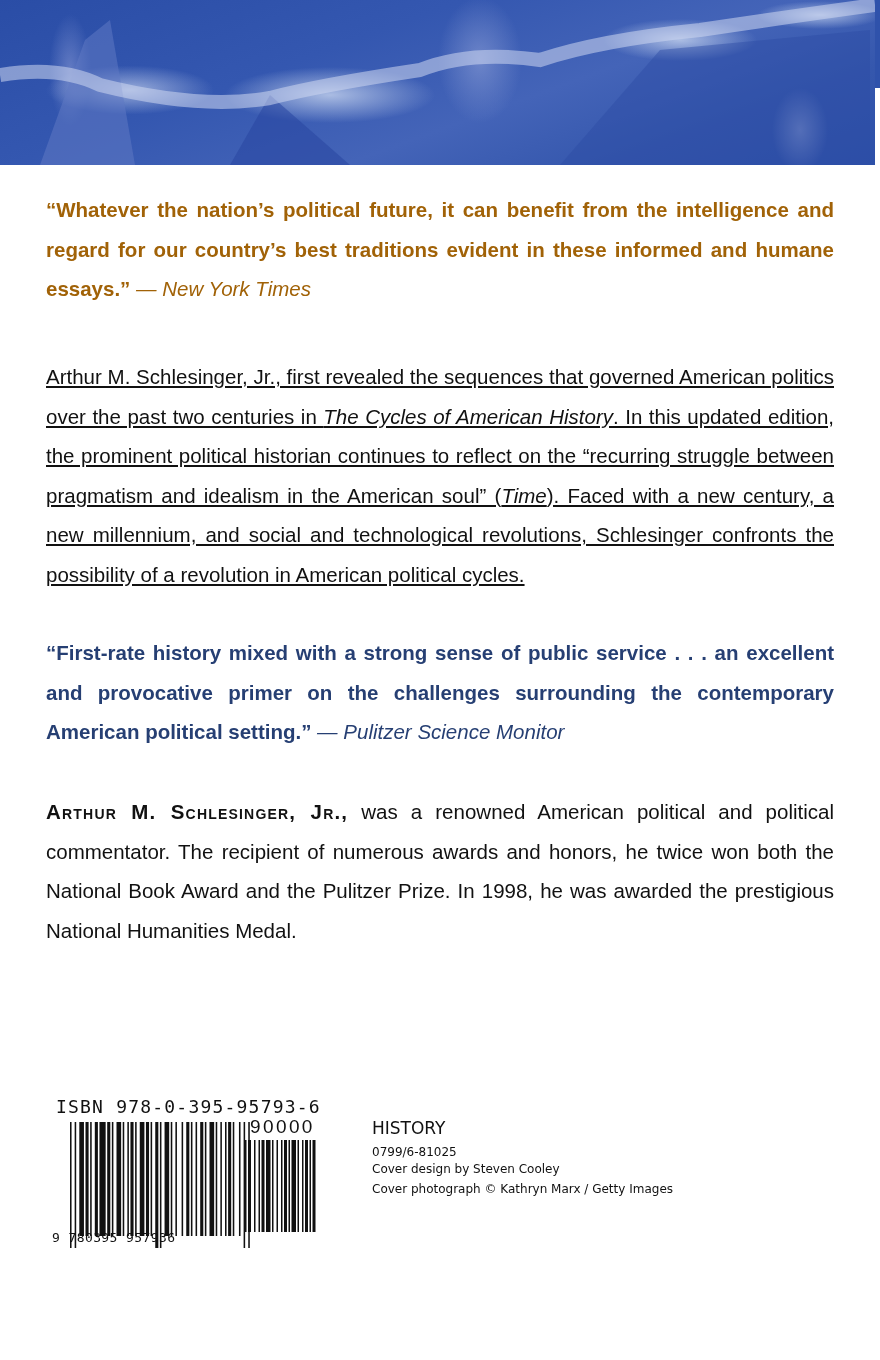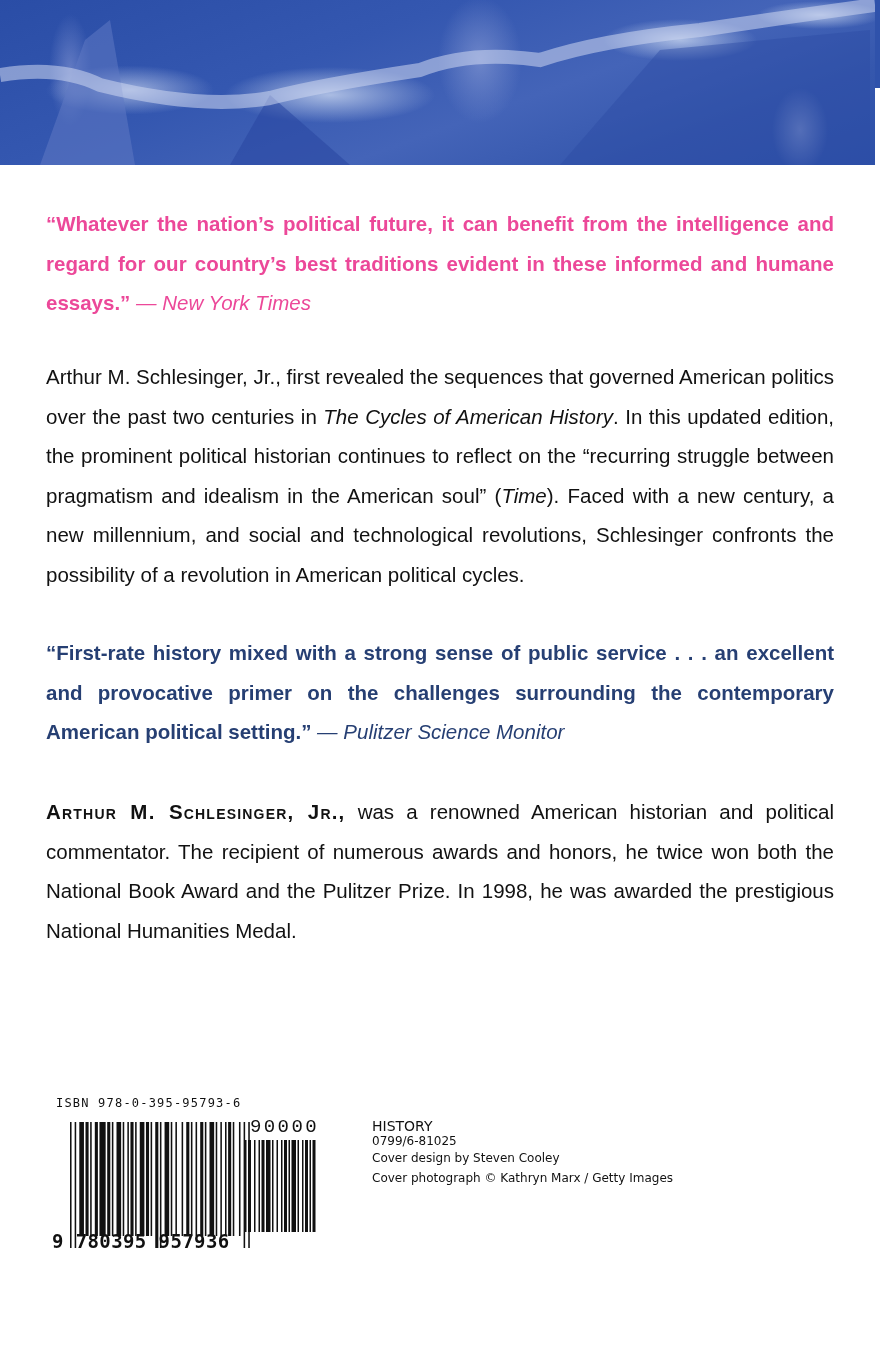--- a/index.html
+++ b/index.html
@@ -16,36 +16,36 @@
       radial-gradient(ellipse 40px 60px at 800px 130px, rgba(160,175,220,0.6), rgba(160,175,220,0) 70%),
       radial-gradient(ellipse 30px 80px at 70px 70px, rgba(120,140,205,0.7), rgba(120,140,205,0) 70%),
       linear-gradient(160deg, #2a4da6 0%, #3457b0 35%, #4464b8 60%, #3557ad 80%, #2d50a8 100%);
   }
   .cover-art-tab {
     position: absolute; left: 875px; top: 0; width: 5px; height: 88px; background: #2f52ab;
   }
   .cover-art svg { position: absolute; left: 0; top: 0; }
 
   .blurb { position: absolute; left: 46px; width: 788px; font-size: 20.5px; line-height: 39.5px; text-align: justify; }
-  .q1 { top: 204px; color: #ec4899; }
+  .q1 { top: 190px; color: #a16207; }
   .q2 { top: 633px; color: #263f73; }
-  .desc { top: 357px; color: #111; }
+  .desc { top: 357px; color: #111; text-decoration: underline; }
   .bio { top: 792px; color: #111; }
   .bold { font-weight: bold; }
   .ital { font-style: italic; font-weight: normal; }
   .sc { font-weight: bold; font-variant: small-caps; letter-spacing: 1.2px; margin-top: 28px; }
 
   .barcode { position: absolute; left: 52px; top: 1096px; width: 280px; height: 160px; }
-  .isbn-text { position: absolute; left: 4px; top: 0; font-family: "DejaVu Sans Mono", monospace; font-size: 12px; letter-spacing: 1.2px; color: #111; }
-  .addon-text { position: absolute; left: 198px; top: 20px; font-family: Liberation Mono, monospace; font-size: 19px; letter-spacing: 2.4px; color: #111; }
-  .ean-text { position: absolute; left: 0px; top: 134px; font-family: "DejaVu Sans Mono", monospace; font-size: 19px; letter-spacing: 0.4px; color: #111; font-weight: bold; }
+  .isbn-text { position: absolute; left: 4px; top: 0; font-family: "DejaVu Sans Mono", monospace; font-size: 18px; letter-spacing: 1.2px; color: #111; }
+  .addon-text { position: absolute; left: 198px; top: 20px; font-family: Liberation Sans, sans-serif; font-size: 19px; letter-spacing: 2.4px; color: #111; }
+  .ean-text { position: absolute; left: 0px; top: 134px; font-family: "DejaVu Sans Mono", monospace; font-size: 13px; letter-spacing: 0.4px; color: #111; }
   .bars { position: absolute; left: 0; top: 0; }
 
   .meta { position: absolute; left: 372px; top: 1118px; font-family: "DejaVu Sans", sans-serif; color: #111; font-size: 12px; }
-  .meta .cat { font-size: 14px; }
+  .meta .cat { font-size: 17px; margin-bottom: 7px; }
   .meta .code { }
   .meta .line { line-height: 20px; }
 </style>
 </head>
 <body>
 
 <div class="cover-art">
   <svg width="875" height="165">
     <polygon points="40,165 85,40 110,20 135,165" fill="rgba(95,120,195,0.55)"></polygon>
     <polygon points="230,165 270,95 350,165" fill="rgba(40,70,160,0.55)"></polygon>
@@ -61,21 +61,21 @@
 
 <div class="blurb desc">
   <span>Arthur M. Schlesinger, Jr., first revealed the sequences that governed American politics over the past two centuries in </span><span class="ital">The Cycles of American History</span><span>. In this updat­ed edition, the prominent political historian continues to reflect on the “recurring struggle between pragmatism and idealism in the American soul” (</span><span class="ital">Time</span><span>). Faced with a new century, a new millennium, and social and technological revolutions, Schlesinger confronts the possibility of a revolution in American political cycles.</span>
 </div>
 
 <div class="blurb q2 bold">
   <span>“First-rate history mixed with a strong sense of public service . . . an excellent and provocative primer on the challenges surrounding the contemporary American political setting.”</span><span class="ital"> — </span><span class="ital">Pulitzer Science Monitor</span>
 </div>
 
 <div class="blurb bio">
-  <span class="sc">Arthur M. Schlesinger, Jr.,</span><span> was a renowned American historian and polit­ical commentator. The recipient of numerous awards and honors, he twice won both the National Book Award and the Pulitzer Prize. In 1998, he was awarded the prestigious National Humanities Medal.</span>
+  <span class="sc">Arthur M. Schlesinger, Jr.,</span><span> was a renowned American political and polit­ical commentator. The recipient of numerous awards and honors, he twice won both the National Book Award and the Pulitzer Prize. In 1998, he was awarded the prestigious National Humanities Medal.</span>
 </div>
 
 <div class="barcode">
   <div class="isbn-text">ISBN 978-0-395-95793-6</div>
   <div class="addon-text">90000</div>
   <svg class="bars" width="280" height="160">
       <rect x="18" y="26" width="1.55" height="126" fill="#111"></rect>
       <rect x="22.650000000000002" y="26" width="1.55" height="126" fill="#111"></rect>
       <rect x="27.300000000000004" y="26" width="4.65" height="114" fill="#111"></rect>
       <rect x="33.5" y="26" width="3.1" height="114" fill="#111"></rect>

